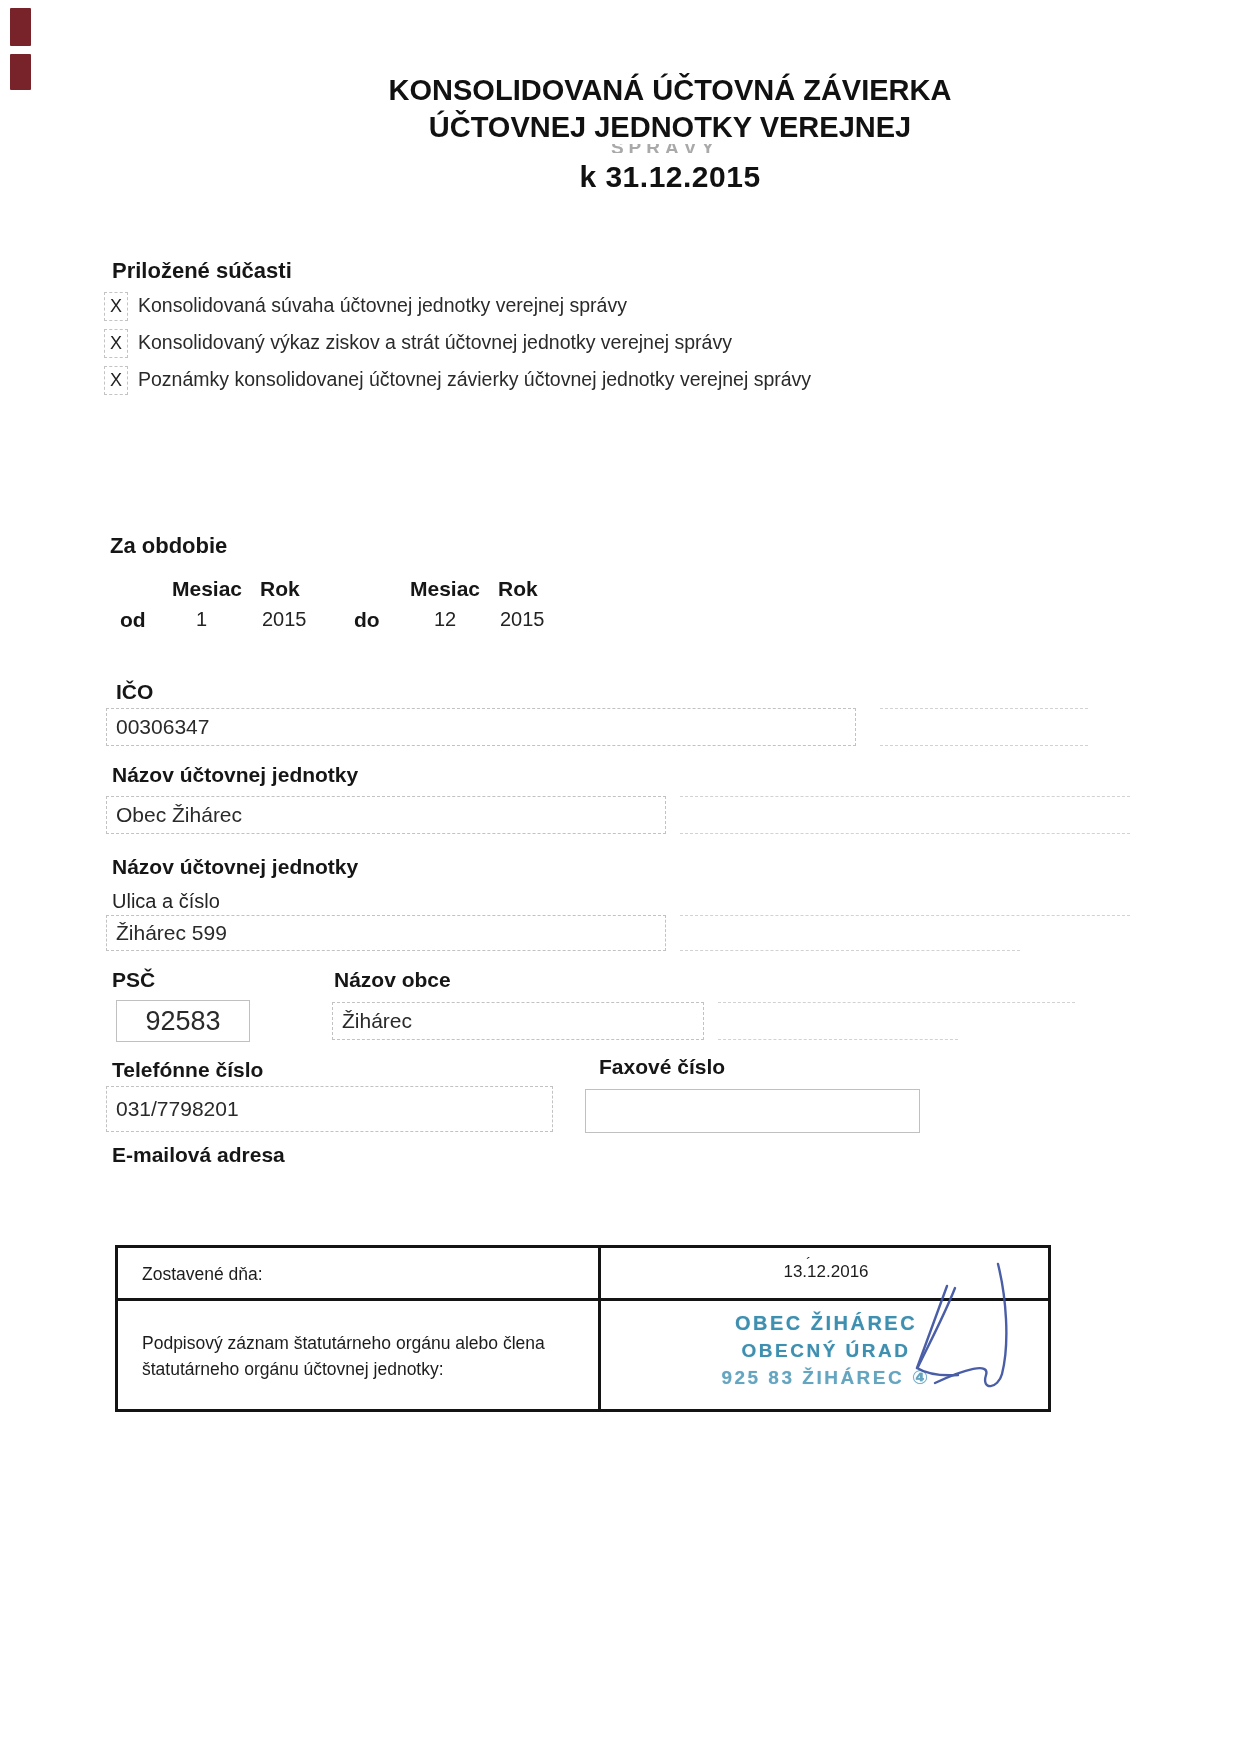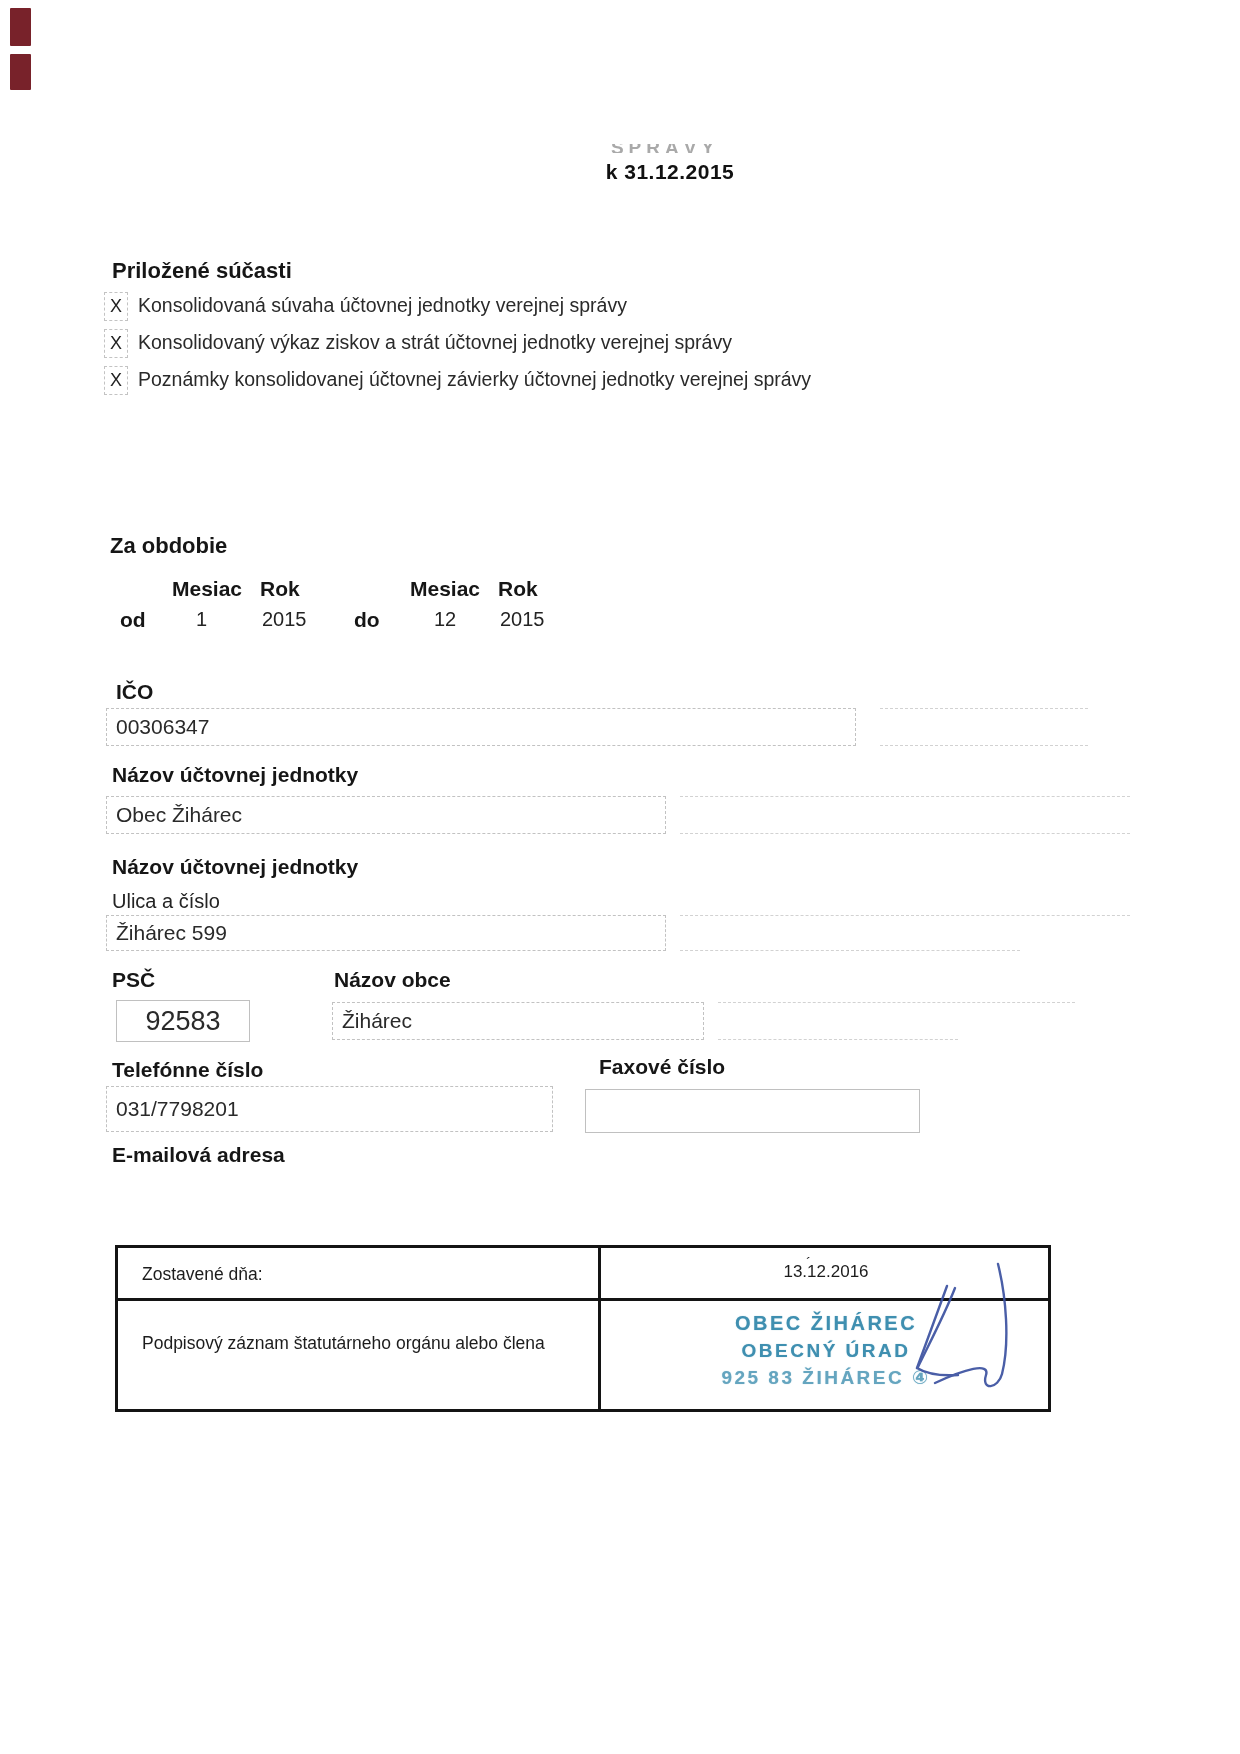--- a/index.html
+++ b/index.html
@@ -5,21 +5,21 @@
   html,body{margin:0;padding:0;background:#ffffff;}
   .page{position:relative;width:1240px;height:1754px;background:#ffffff;overflow:hidden;
         font-family:"Liberation Sans","DejaVu Sans",sans-serif;color:#1e1e1e;}
   .abs{position:absolute;}
 
   
   .corner-mark{position:absolute;background:#78222a;border-radius:1px;}
 
   
   .title{font-weight:700;font-size:29px;line-height:37px;text-align:center;color:#111;}
-  .date-line{font-weight:700;font-size:21px;text-align:center;color:#111;letter-spacing:.5px;}
+  .date-line{font-weight:700;font-size:30px;text-align:center;color:#111;letter-spacing:.5px;}
   .ghost-wrap{position:absolute;overflow:hidden;}
   .ghost-text{color:#9b9b9b;font-weight:700;font-size:19px;letter-spacing:5px;margin-top:-7px;opacity:.85;}
 
   
   .h-bold{font-weight:700;font-size:22px;color:#161616;}
   .lbl-bold{font-weight:700;font-size:21px;color:#161616;}
   .lbl-reg{font-weight:400;font-size:20px;color:#242424;}
 
   
   .chk-row{position:absolute;height:30px;}
@@ -57,20 +57,24 @@
   .sig-ink{position:absolute;left:903px;top:1262px;}
 </style>
 </head>
 <body>
 
 <div class="page">
 
   <div class="corner-mark" style="left:10px;top:8px;width:21px;height:38px;"></div>
   <div class="corner-mark" style="left:10px;top:54px;width:21px;height:36px;"></div>
 
+  <div class="abs title" style="left:170px;top:72px;width:1000px;">
+    <div>KONSOLIDOVANÁ ÚČTOVNÁ ZÁVIERKA</div>
+    <div>ÚČTOVNEJ JEDNOTKY VEREJNEJ</div>
+  </div>
   <div class="ghost-wrap" style="left:585px;top:144px;width:160px;height:9px;text-align:center;">
     <div class="ghost-text">SPRÁVY</div>
   </div>
   <div class="abs date-line" style="left:520px;top:160px;width:300px;">k 31.12.2015</div>
 
   <div class="abs h-bold" style="left:112px;top:258px;">Priložené súčasti</div>
 
   <div class="chk-row" style="left:104px;top:292px;width:900px;">
     <div class="chk-box">X</div>
     <div class="chk-lbl">Konsolidovaná súvaha účtovnej jednotky verejnej správy</div>
@@ -143,20 +147,21 @@
   <div class="abs lbl-bold" style="left:112px;top:1143px;">E-mailová adresa</div>
 
   <div class="sig-table">
     <div class="sig-hdiv"></div>
     <div class="sig-vdiv"></div>
     <div class="sig-cell-text" style="left:24px;top:13px;">Zostavené dňa:</div>
     <div class="sig-date" style="left:608px;top:14px;width:200px;">13.12.2016</div>
     <div class="date-tick" style="left:688px;top:6px;">´</div>
     <div class="sig-cell-text" style="left:24px;top:82px;width:440px;">
       <div>Podpisový záznam štatutárneho orgánu alebo člena</div>
+      <div>štatutárneho orgánu účtovnej jednotky:</div>
     </div>
   </div>
 
   <div class="stamp">
     <div class="stamp-l1">OBEC ŽIHÁREC</div>
     <div class="stamp-l2">OBECNÝ ÚRAD</div>
     <div class="stamp-l3">925 83 ŽIHÁREC ④</div>
   </div>
 
   <svg class="sig-ink" width="135" height="148" viewBox="0 0 135 148">

